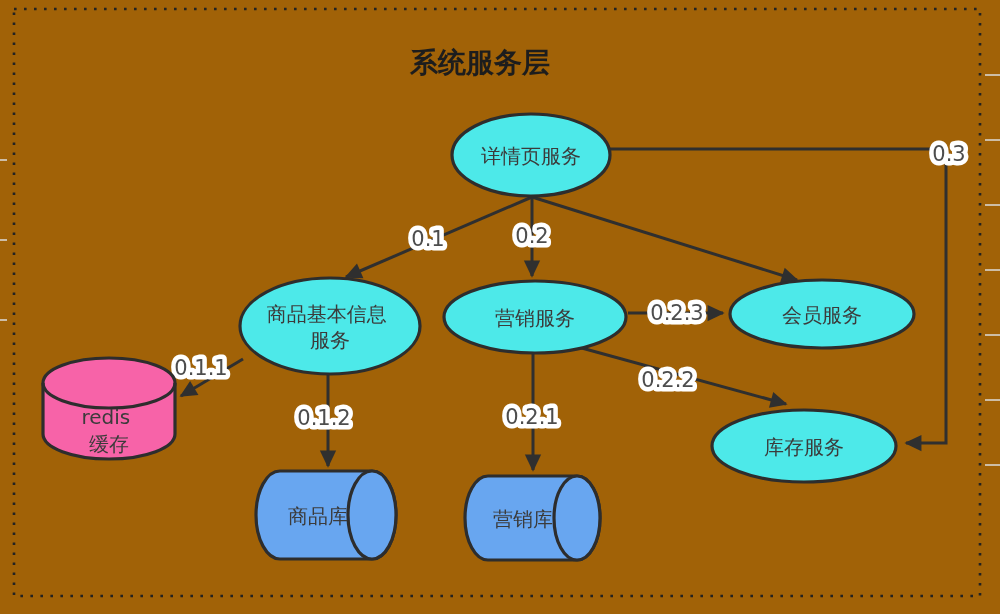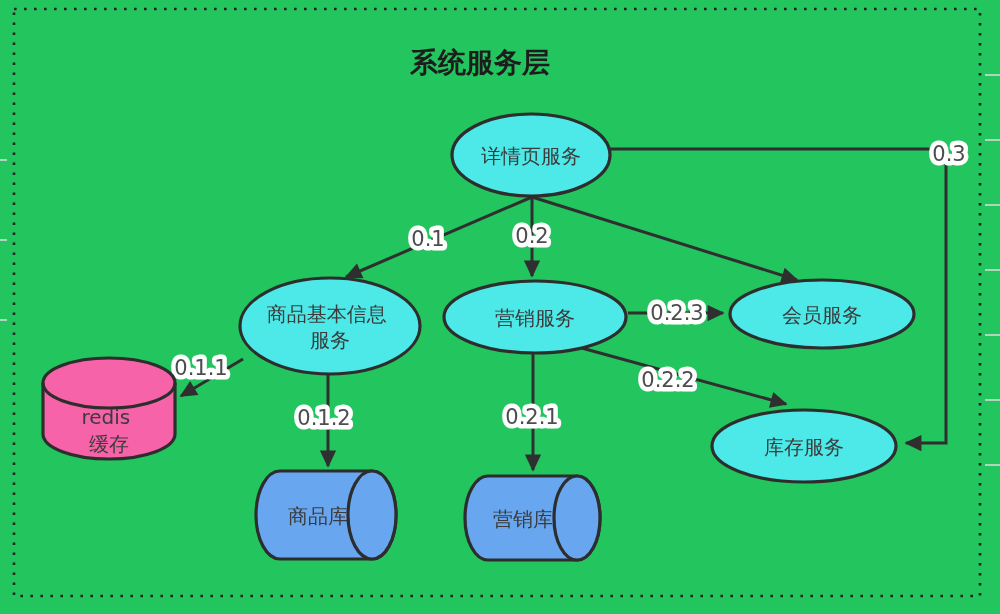--- a/index.html
+++ b/index.html
@@ -1,16 +1,16 @@
 <!DOCTYPE html>
 <html><head>
 <meta charset="utf-8">
 <style>
   html,body{margin:0;padding:0;background:#ffffff;}
-  .stage{position:relative;width:1000px;height:614px;background:#22c55e;overflow:hidden;
+  .stage{position:relative;width:1000px;height:614px;background:#a16207;overflow:hidden;
          font-family:"DejaVu Sans",sans-serif;}
   svg{position:absolute;left:0;top:0;}
   text{font-family:"DejaVu Sans",sans-serif;}
   .node-label{font-size:20px;fill:#3b3b3b;text-anchor:middle;}
   .edge-label{font-size:21px;fill:#4d4d4d;text-anchor:middle;
               paint-order:stroke;stroke:#ffffff;stroke-width:9px;stroke-linejoin:round;}
   .title{font-size:28px;font-weight:bold;fill:#1d1d1d;text-anchor:middle;}
   .edge{fill:none;stroke:#2f2f2f;stroke-width:3;}
   .shape{stroke:#2d2d2d;stroke-width:3.2;}
 </style>

